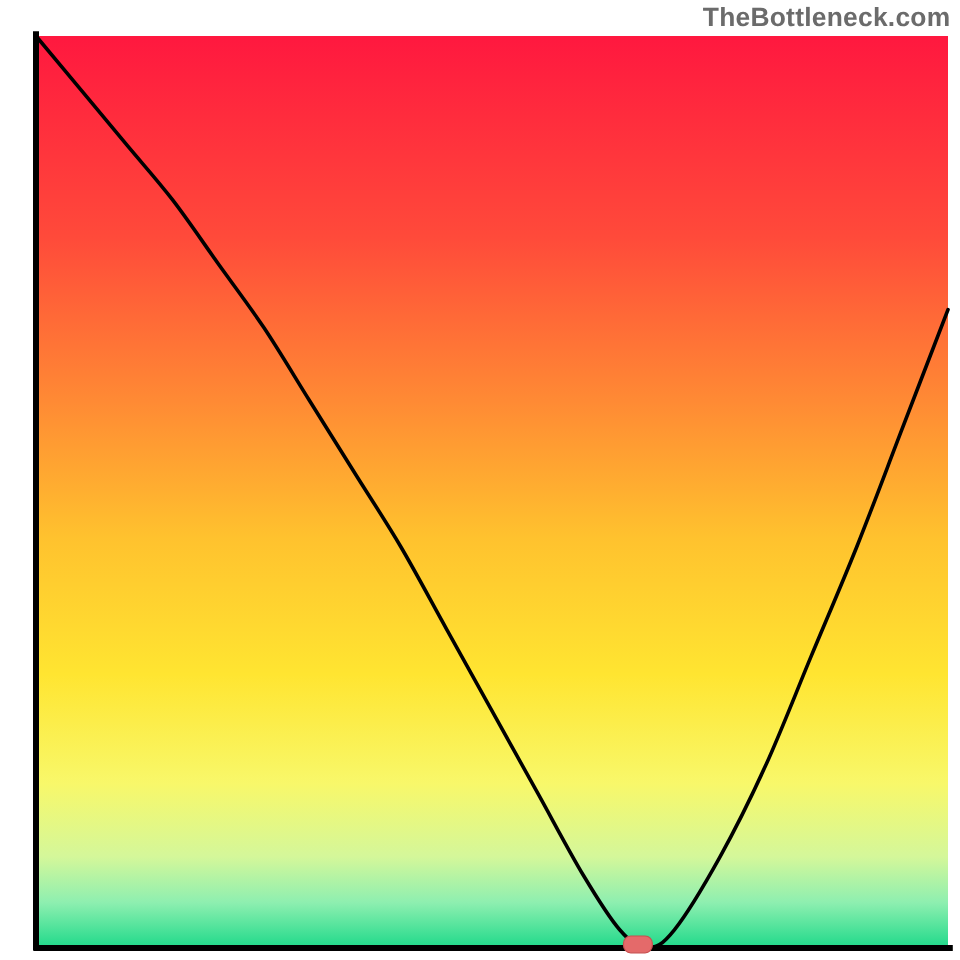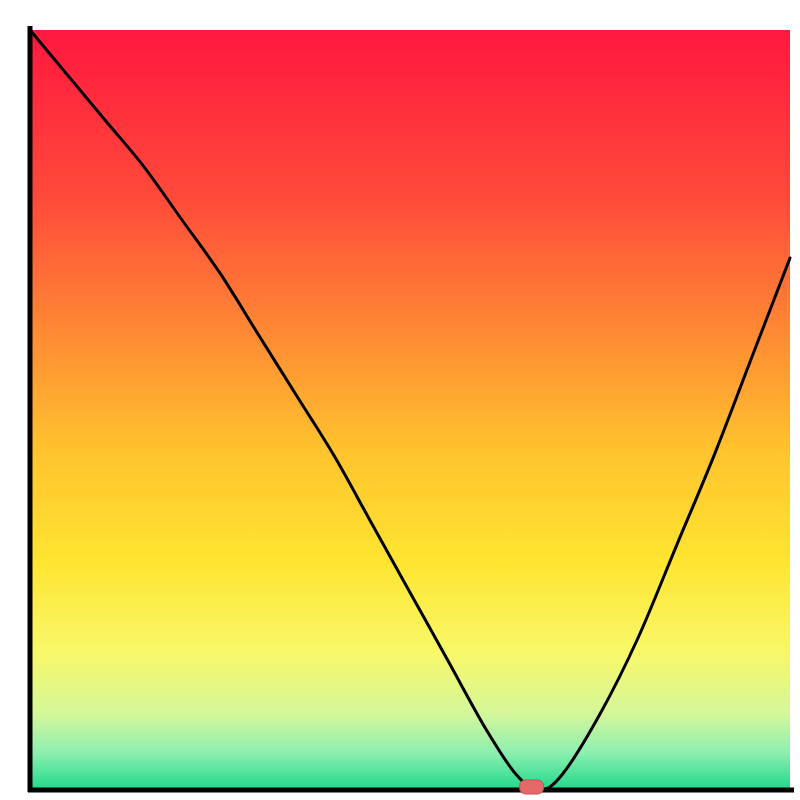--- a/index.html
+++ b/index.html
@@ -31,20 +31,21 @@
     top: 0;
     width: 800px;
     height: 800px;
     display: block;
   }
 </style>
 </head>
 <body>
 
 <div class="stage">
+  <div class="watermark">TheBottleneck.com</div>
   <svg class="chart" viewBox="0 0 800 800">
     <defs>
       <linearGradient id="bg-grad" x1="0" y1="0" x2="0" y2="1">
           <stop offset="0%" stop-color="#ff183f"></stop>
           <stop offset="22%" stop-color="#ff4a3a"></stop>
           <stop offset="40%" stop-color="#ff8a34"></stop>
           <stop offset="55.00000000000001%" stop-color="#ffc22e"></stop>
           <stop offset="70%" stop-color="#ffe531"></stop>
           <stop offset="82%" stop-color="#f8f86a"></stop>
           <stop offset="90%" stop-color="#d4f79a"></stop>

